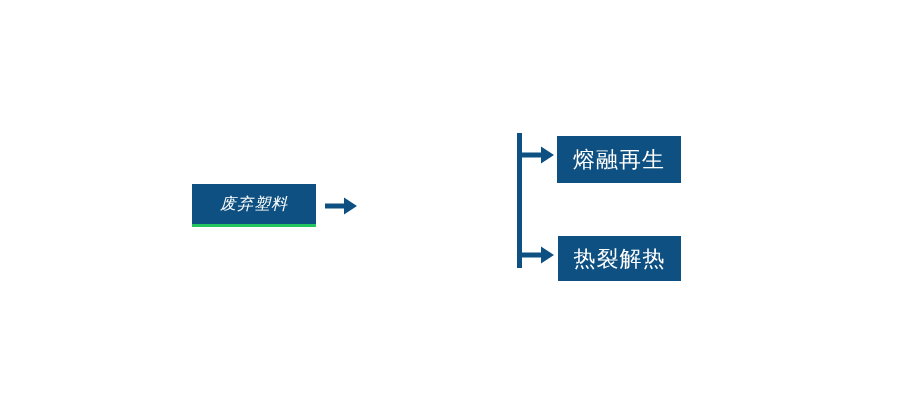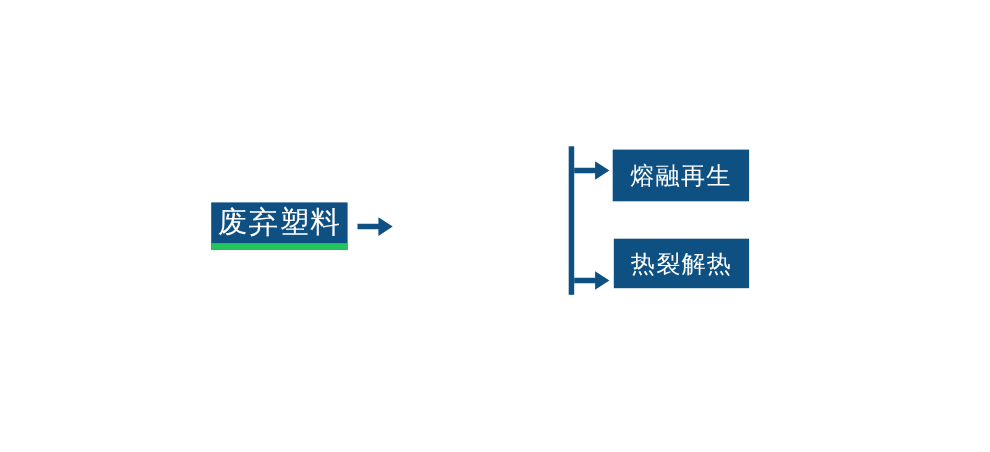--- a/index.html
+++ b/index.html
@@ -38,22 +38,23 @@
     line-height: 1;
   }
 
   
   #node-waste-plastic {
     left: 192px;
     top: 184px;
     width: 124px;
     height: 43px;
     background: #0e5081;
-    border-bottom: 6px solid #22c55e;
-    font-size: 27px;
+    border-bottom: 3px solid #22c55e;
+    font-size: 16px;
+    font-style: italic;
   }
 
   
   #node-crusher {
     left: 357px;
     top: 184px;
     width: 126px;
     height: 44px;
     background: #e8141a;
     font-size: 23px;
@@ -65,21 +66,21 @@
     top: 136px;
     width: 124px;
     height: 47px;
     background: #0e5081;
     font-size: 22px;
   }
 
   
   #node-pyrolysis {
     left: 558px;
-    top: 217px;
+    top: 236px;
     width: 123px;
     height: 45px;
     background: #0e5081;
     font-size: 22px;
   }
 
   
   .connector {
     position: absolute;
     line-height: 0;

